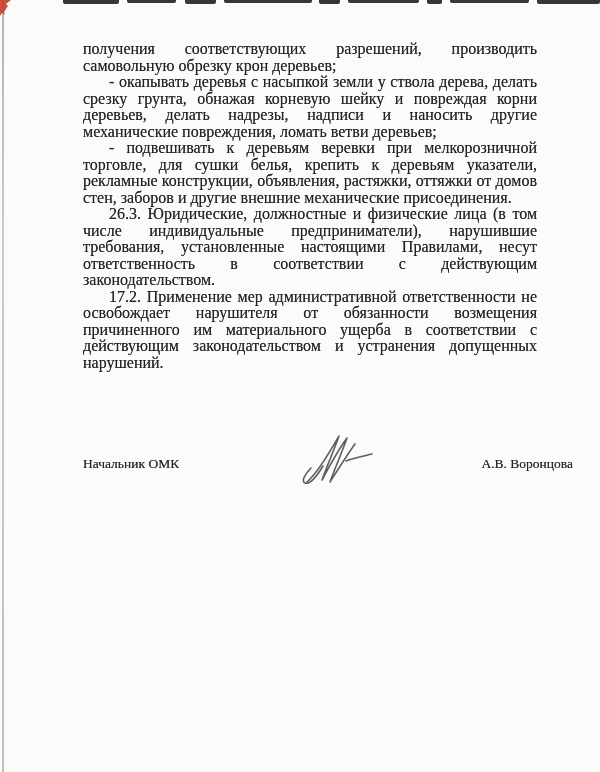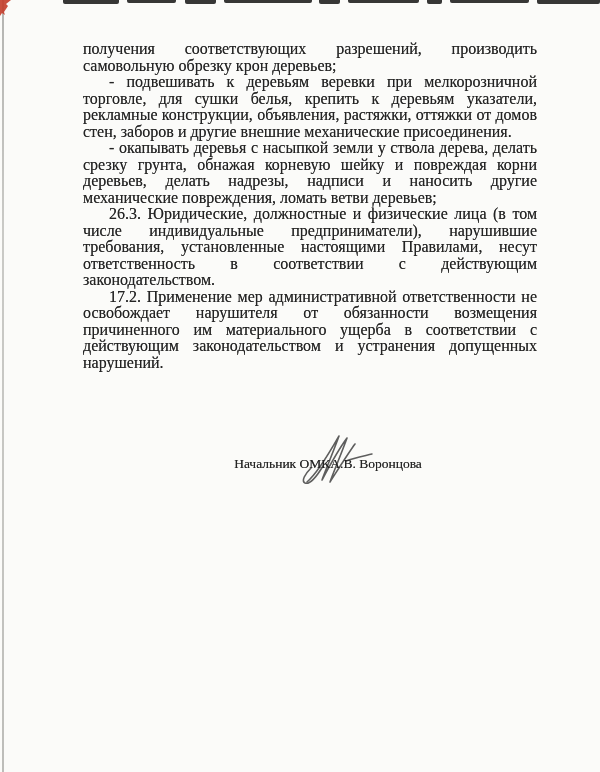--- a/index.html
+++ b/index.html
@@ -66,21 +66,21 @@
   }
   .doc-body p.no-indent {
     text-indent: 0;
   }
   .signature-row {
     position: absolute;
     left: 83px;
     right: 27px;
     top: 456px;
     display: flex;
-    justify-content: center;
+    justify-content: space-between;
     align-items: flex-start;
     font-size: 13.5px;
     line-height: 16.5px;
     text-shadow: 0 0 .5px rgba(34,34,34,.65);
   }
   .handwritten-signature {
     position: absolute;
     left: 296px;
     top: 431px;
     width: 82px;
@@ -105,22 +105,22 @@
     <div class="frag" style="left:450px; width:79px; height:3px;"></div>
     <div class="frag" style="left:537px; width:63px;"></div>
   </div>
 
   <svg class="red-corner-mark" viewBox="0 0 14 18" xmlns="http://www.w3.org/2000/svg">
     <path d="M0 0 L11 0 L6 4 L8 6 L4 12 L5 15 L2 13 L0 16 Z" fill="#c4402e" opacity="0.92"></path>
   </svg>
 
   <div class="doc-body">
     <p class="no-indent">получения соответствующих разрешений, производить самовольную обрезку крон деревьев;</p>
+    <p>- окапывать деревья с насыпкой земли у ствола дерева, делать срезку грунта, обнажая корневую шейку и повреждая корни деревьев, делать надрезы, надписи и наносить другие механические повреждения, ломать ветви деревьев;</p>
     <p>- подвешивать к деревьям веревки при мелкорозничной торговле, для сушки белья, крепить к деревьям указатели, рекламные конструкции, объявления, растяжки, оттяжки от домов стен, заборов и другие внешние механические присоединения.</p>
-    <p>- окапывать деревья с насыпкой земли у ствола дерева, делать срезку грунта, обнажая корневую шейку и повреждая корни деревьев, делать надрезы, надписи и наносить другие механические повреждения, ломать ветви деревьев;</p>
     <p>26.3. Юридические, должностные и физические лица (в том числе индивидуальные предприниматели), нарушившие требования, установленные настоящими Правилами, несут ответственность в соответствии с действующим законодательством.</p>
     <p>17.2. Применение мер административной ответственности не освобождает нарушителя от обязанности возмещения причиненного им материального ущерба в соответствии с действующим законодательством и устранения допущенных нарушений.</p>
   </div>
 
   <svg class="handwritten-signature" viewBox="0 0 82 56" xmlns="http://www.w3.org/2000/svg" fill="none">
     <path d="M15 37 C9 43 5 50 9 52 C14 54 21 45 27 35" stroke="#4c4c4c" stroke-width="1.6" stroke-linecap="round" opacity="0.9"></path>
     <path d="M11 51 C22 42 35 19 43 5 C38 19 30 38 26 49 C34 34 45 15 51 7 C46 21 38 40 34 51 C43 37 53 21 59 13" stroke="#4c4c4c" stroke-width="1.6" stroke-linecap="round" stroke-linejoin="round" opacity="0.9"></path>
     <path d="M50 30 C58 27 68 25 76 23" stroke="#4c4c4c" stroke-width="1.5" stroke-linecap="round" opacity="0.9"></path>
   </svg>
 

